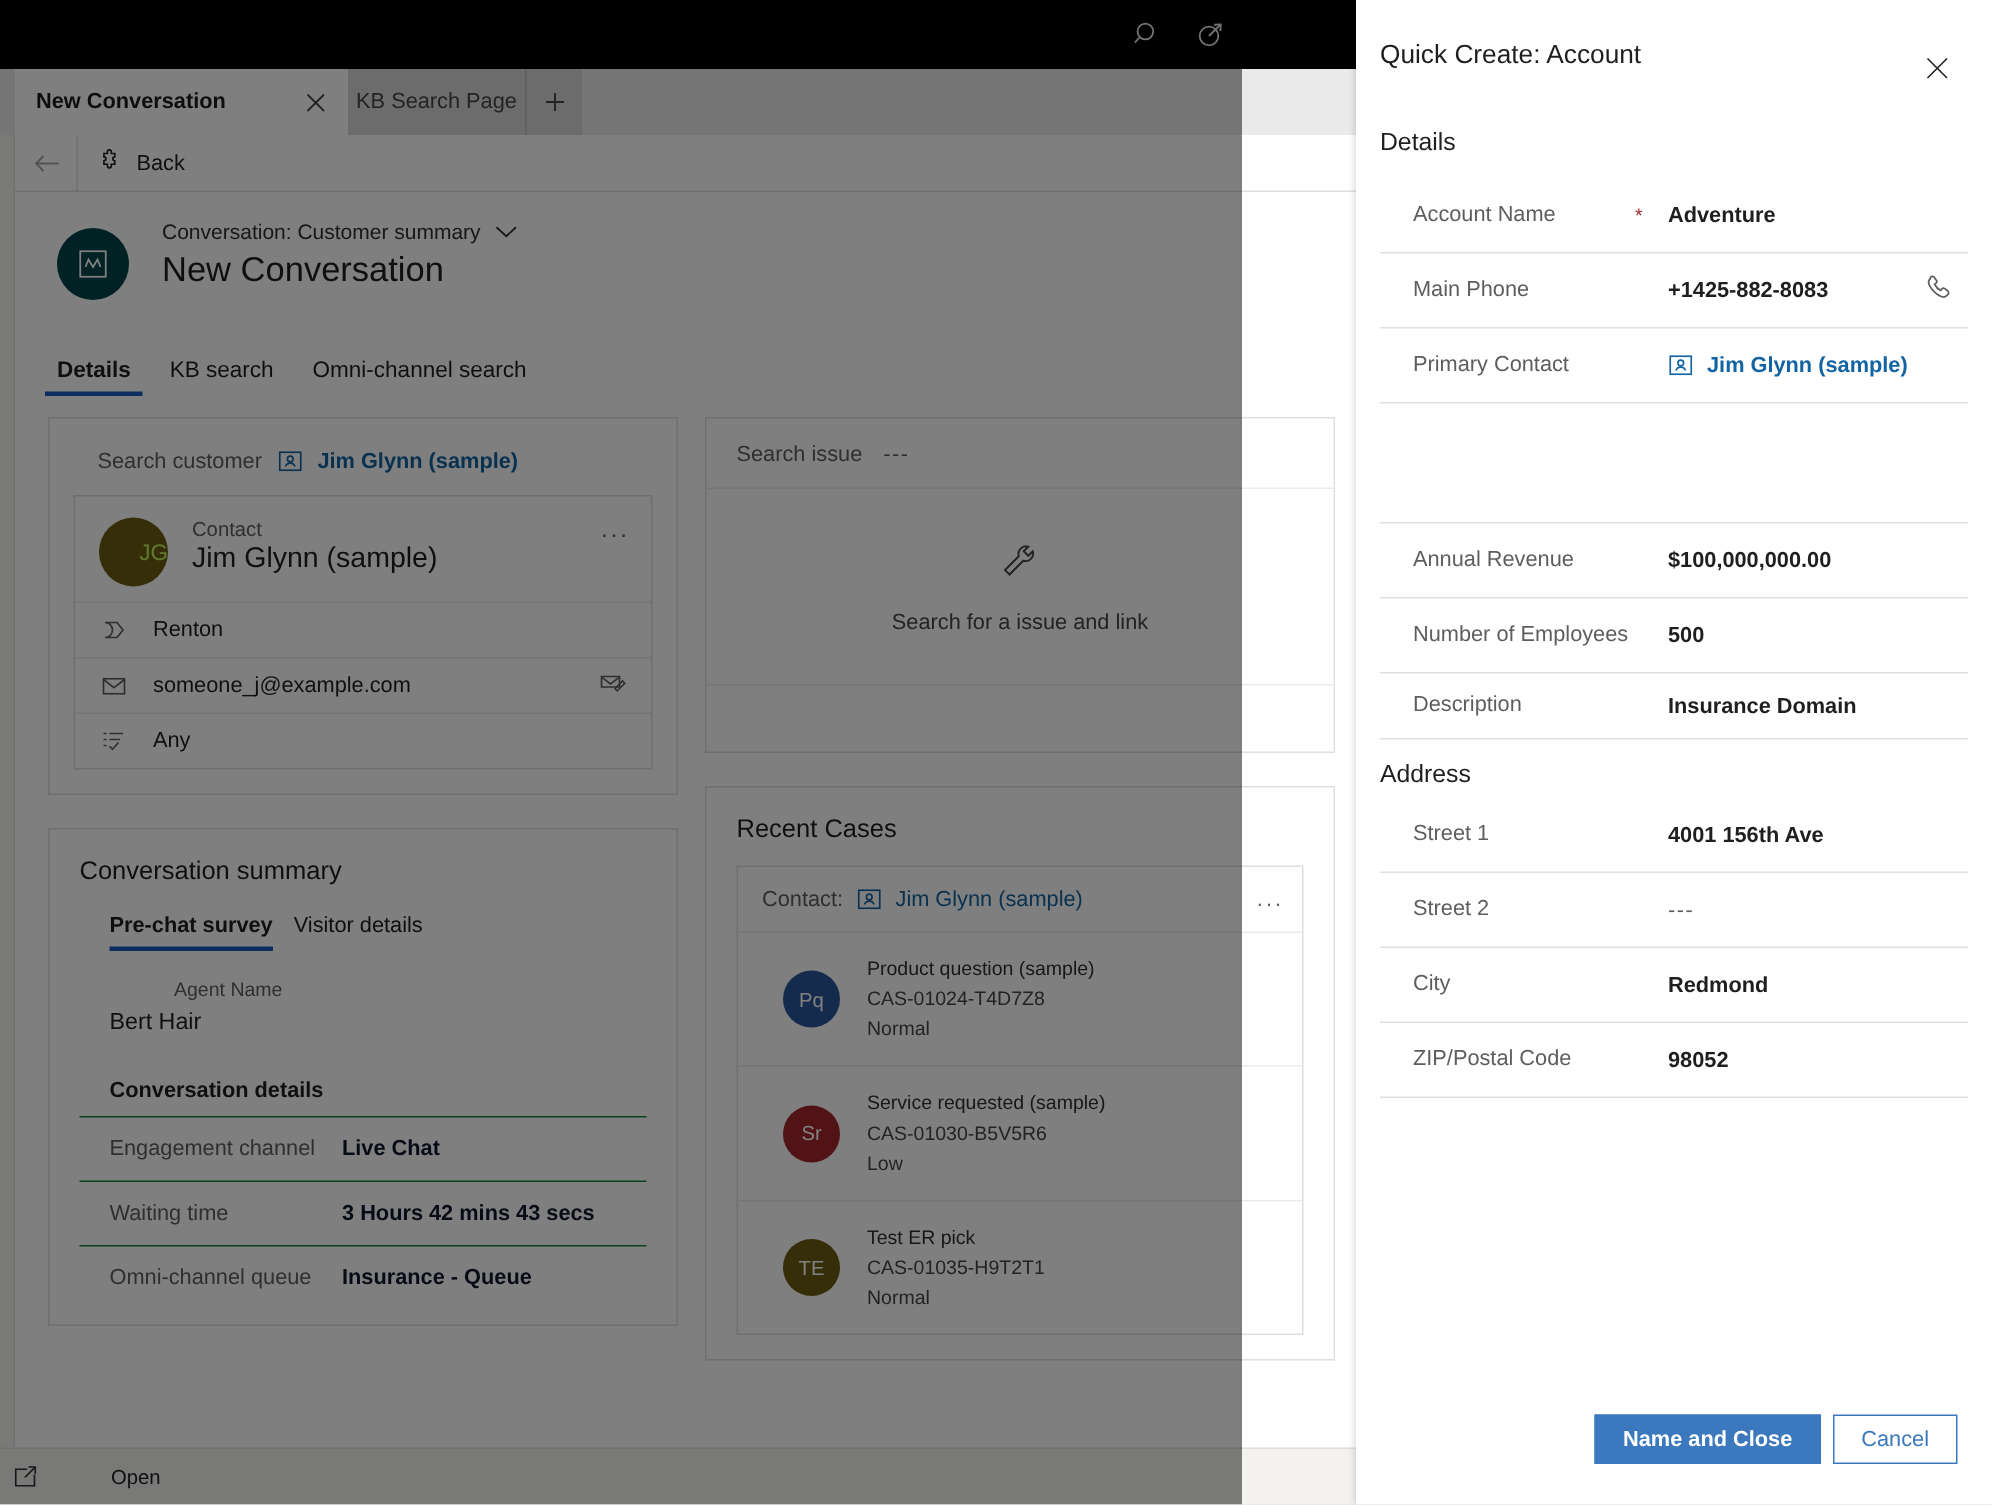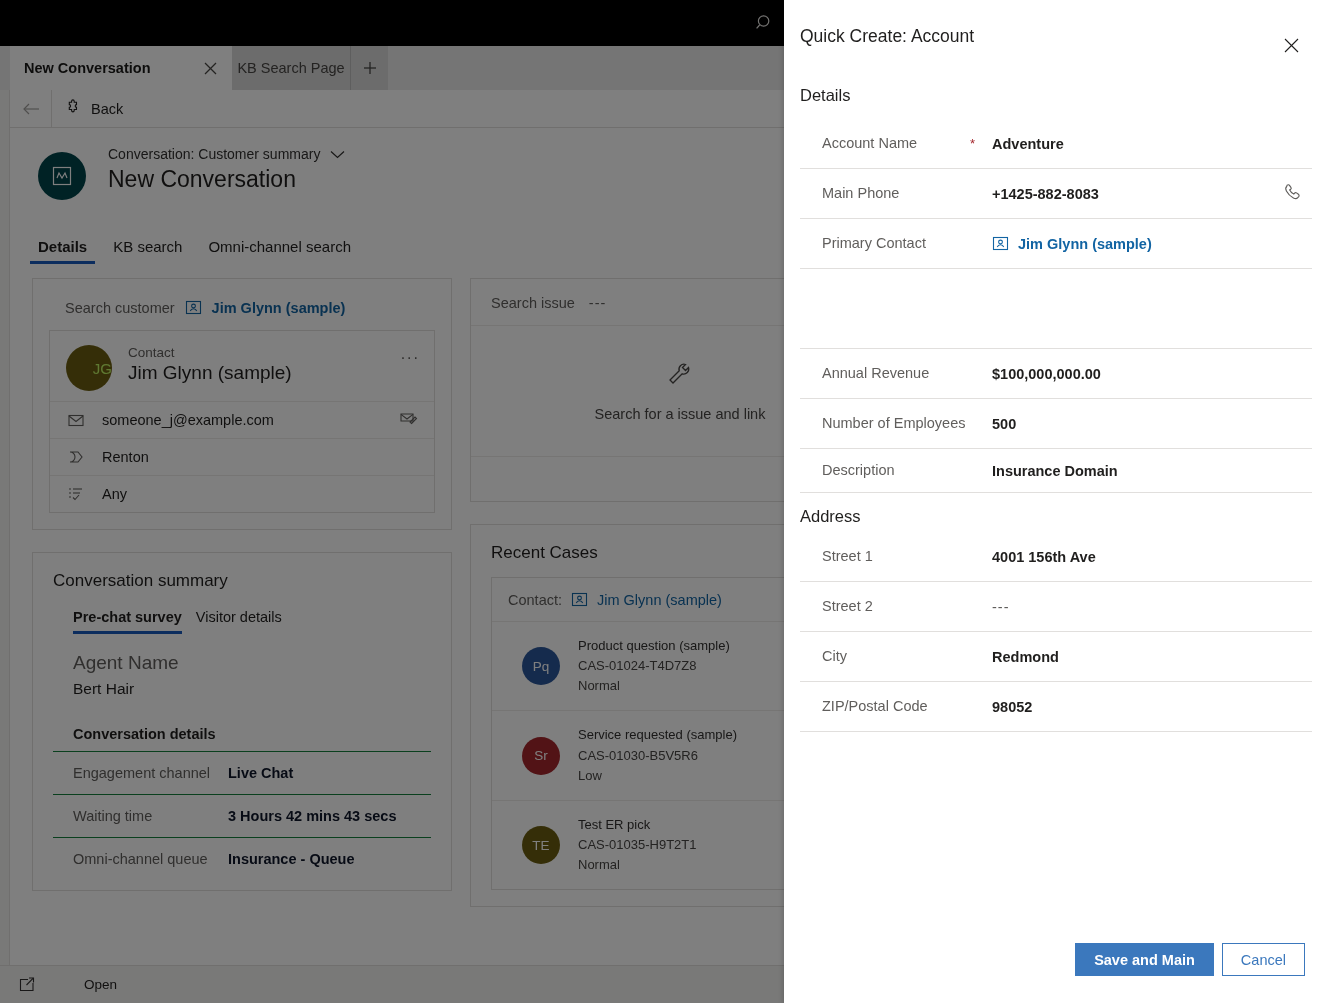--- a/index.html
+++ b/index.html
@@ -95,21 +95,21 @@
   .c-line .ic { width: 20px; display: flex; justify-content: center; color: #605e5c; flex: none; }
   .c-line .act { position: absolute; right: 16px; color: #605e5c; cursor: pointer; }
 
   .summary-card { margin-top: 22px; padding: 18px 20px 10px; }
   .sum-title { font-size: 17px; color: #201f1e; }
   .tabs3 { display: flex; gap: 14px; margin-top: 18px; padding-left: 20px; }
   .tab3 { font-size: 14.5px; color: #201f1e; padding-bottom: 9px; position: relative; cursor: pointer; }
   .tab3.sel { font-weight: 700; }
   .tab3.sel::after { content: ""; position: absolute; left: 0; right: 0; bottom: 0; height: 3px; background: #185abd; }
   .agent-wrap { padding-left: 20px; margin-top: 18px; }
-  .agent-lbl { font-size: 19px; color: #605e5c; }
+  .agent-lbl { font-size: 13px; color: #605e5c; margin-left: 43px; }
   .agent-val { font-size: 15.5px; color: #201f1e; margin-top: 6px; }
   .cd-title { padding-left: 20px; margin-top: 28px; font-size: 14.5px; font-weight: 700; color: #201f1e; }
   .kv { display: flex; padding: 13px 0 13px 20px; border-top: 1px solid #15803d; margin-top: 9px; }
   .kv + .kv { margin-top: 0; }
   .kv .k { width: 155px; font-size: 14.5px; color: #605e5c; flex: none; }
   .kv .v { font-size: 14.5px; color: #0f172a; font-weight: 700; }
 
   .issue-card { padding: 16px 0 0; }
   .issue-row { display: flex; align-items: center; gap: 14px; font-size: 14.5px; color: #605e5c; padding: 0 0 14px 20px; }
   .issue-row .dash { color: #605e5c; letter-spacing: 1px; }
@@ -123,30 +123,30 @@
   .cases-contact { display: flex; align-items: center; gap: 9px; padding: 13px 14px 13px 16px; font-size: 14.5px; color: #605e5c; position: relative; }
   .cases-contact .ell { position: absolute; right: 12px; color: #605e5c; letter-spacing: 2px; }
   .case-item { display: flex; align-items: center; gap: 18px; padding: 14px 14px 14px 30px; border-top: 1px solid #edebe9; }
   .case-av { width: 38px; height: 38px; border-radius: 50%; color: #fff; display: flex; align-items: center; justify-content: center; font-size: 13.5px; flex: none; }
   .case-t { font-size: 13px; color: #323130; line-height: 1.55; }
   .case-t .l2, .case-t .l3 { color: #484644; }
 
   .statusbar {
     position: absolute; left: 0; bottom: 0; width: 1328px; height: 38px;
     background: #f3f2f1; border-top: 1px solid #e1dfdd;
-    display: flex; align-items: center; gap: 40px; padding-left: 10px; font-size: 13.5px; color: #201f1e;
+    display: flex; align-items: center; gap: 40px; font-size: 13.5px; color: #201f1e;
   }
   .statusbar .sbic { width: 34px; display: flex; justify-content: center; color: #323130; }
 
   
   #dim { position: absolute; top: 0; left: 0; width: 828px; height: 1003px; background: rgba(0,0,0,0.5); }
 
   
   #panel {
-    position: absolute; top: 0; right: 0; width: 544px; height: 1003px;
+    position: absolute; top: 0; right: 0; width: 424px; height: 1003px;
     background: #fff; box-shadow: -1px 0 5px rgba(0,0,0,0.18);
   }
   .qc-title { position: absolute; top: 26px; left: 16px; font-size: 17.5px; color: #201f1e; }
   .qc-close { position: absolute; top: 32px; right: 24px; width: 26px; height: 26px; display: flex; align-items: center; justify-content: center; cursor: pointer; }
 
   .qc-body { position: absolute; top: 78px; left: 0; right: 0; bottom: 90px; overflow: hidden; }
   .sec-title { font-size: 16.5px; color: #201f1e; padding: 0 0 0 16px; }
   .sec-title.details { margin-top: 8px; }
   .sec-title.address { margin-top: 14px; margin-bottom: 6px; }
 
@@ -284,41 +284,41 @@
                 </div>
                 <div class="c-names">
                   <div class="c-kind">Contact</div>
                   <div class="c-name">Jim Glynn (sample)</div>
                 </div>
                 <div class="c-ellipsis">...</div>
               </div>
 
               <div class="c-line">
                 <span class="ic">
+                  <svg width="16" height="16" viewBox="0 0 16 16" fill="none" stroke="#605e5c" stroke-width="1.1">
+                      <path d="M2 3 h8 l4 5 l-4 5 h-8 a3 3 0 0 0 0 -10 z"></path>
+                    </svg>
+                </span>
+                <span>Renton</span>
+              </div>
+              <div class="c-line">
+                <span class="ic">
                   <svg width="16" height="13" viewBox="0 0 16 13" fill="none" stroke="#605e5c" stroke-width="1.1">
                       <rect x="1" y="1.5" width="14" height="10"></rect>
                       <polyline points="1,2 8,7.5 15,2"></polyline>
                     </svg>
                 </span>
                 <span>someone_j@example.com</span>
                 <span class="act">
                   <svg width="18" height="15" viewBox="0 0 18 15" fill="none" stroke="#605e5c" stroke-width="1.1">
                       <path d="M1 3 h12 v7 h-12 z"></path>
                       <polyline points="1,3.4 7,8 13,3.4"></polyline>
                       <path d="M11.5 12.5 L16.5 7.5 L15 6 L10 11 z"></path>
                     </svg>
                 </span>
-              </div>
-              <div class="c-line">
-                <span class="ic">
-                  <svg width="16" height="16" viewBox="0 0 16 16" fill="none" stroke="#605e5c" stroke-width="1.1">
-                      <path d="M2 3 h8 l4 5 l-4 5 h-8 a3 3 0 0 0 0 -10 z"></path>
-                    </svg>
-                </span>
-                <span>Renton</span>
               </div>
               <div class="c-line">
                 <span class="ic">
                   <svg width="16" height="14" viewBox="0 0 16 14" fill="none" stroke="#605e5c" stroke-width="1.1">
                       <line x1="1" y1="2" x2="3" y2="2"></line>
                       <line x1="5" y1="2" x2="14" y2="2"></line>
                       <line x1="1" y1="6" x2="3" y2="6"></line>
                       <line x1="5" y1="6" x2="12" y2="6"></line>
                       <line x1="1" y1="10" x2="3" y2="10"></line>
                       <polyline points="5,10.5 7,12.5 11,8"></polyline>
@@ -533,20 +533,20 @@
       <div class="frow">
         <div class="flabel">ZIP/Postal Code</div>
         <div class="freq"></div>
         <div class="fvalue">98052</div>
       </div>
 
     </div>
 
     <div class="qc-footer">
       <div class="btn-row">
-        <button class="btn btn-primary">Save and Main</button>
+        <button class="btn btn-primary">Name and Close</button>
         <button class="btn btn-default">Cancel</button>
       </div>
     </div>
 
   </div>
 
 </div>
 
 </body></html>

